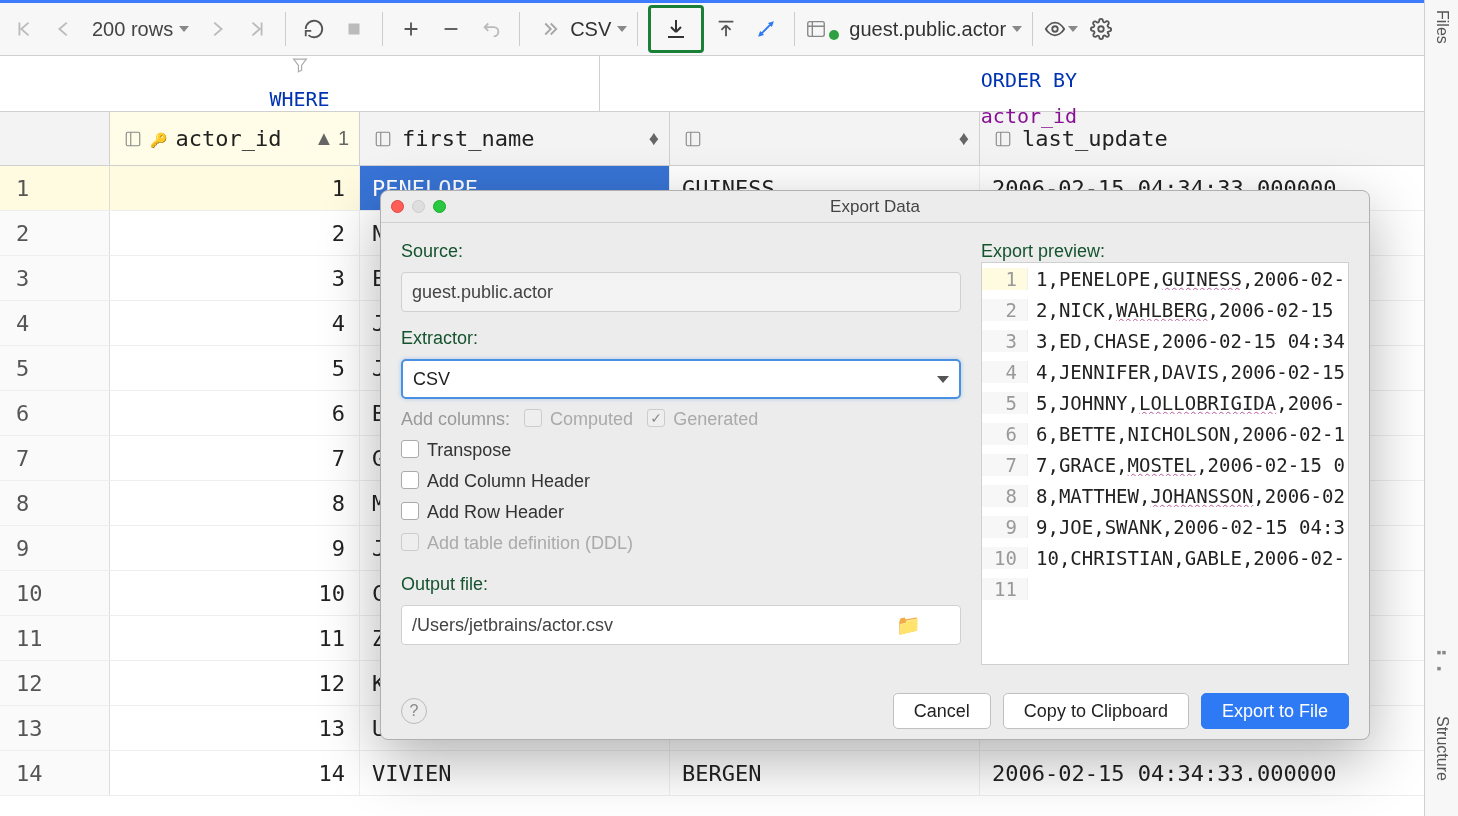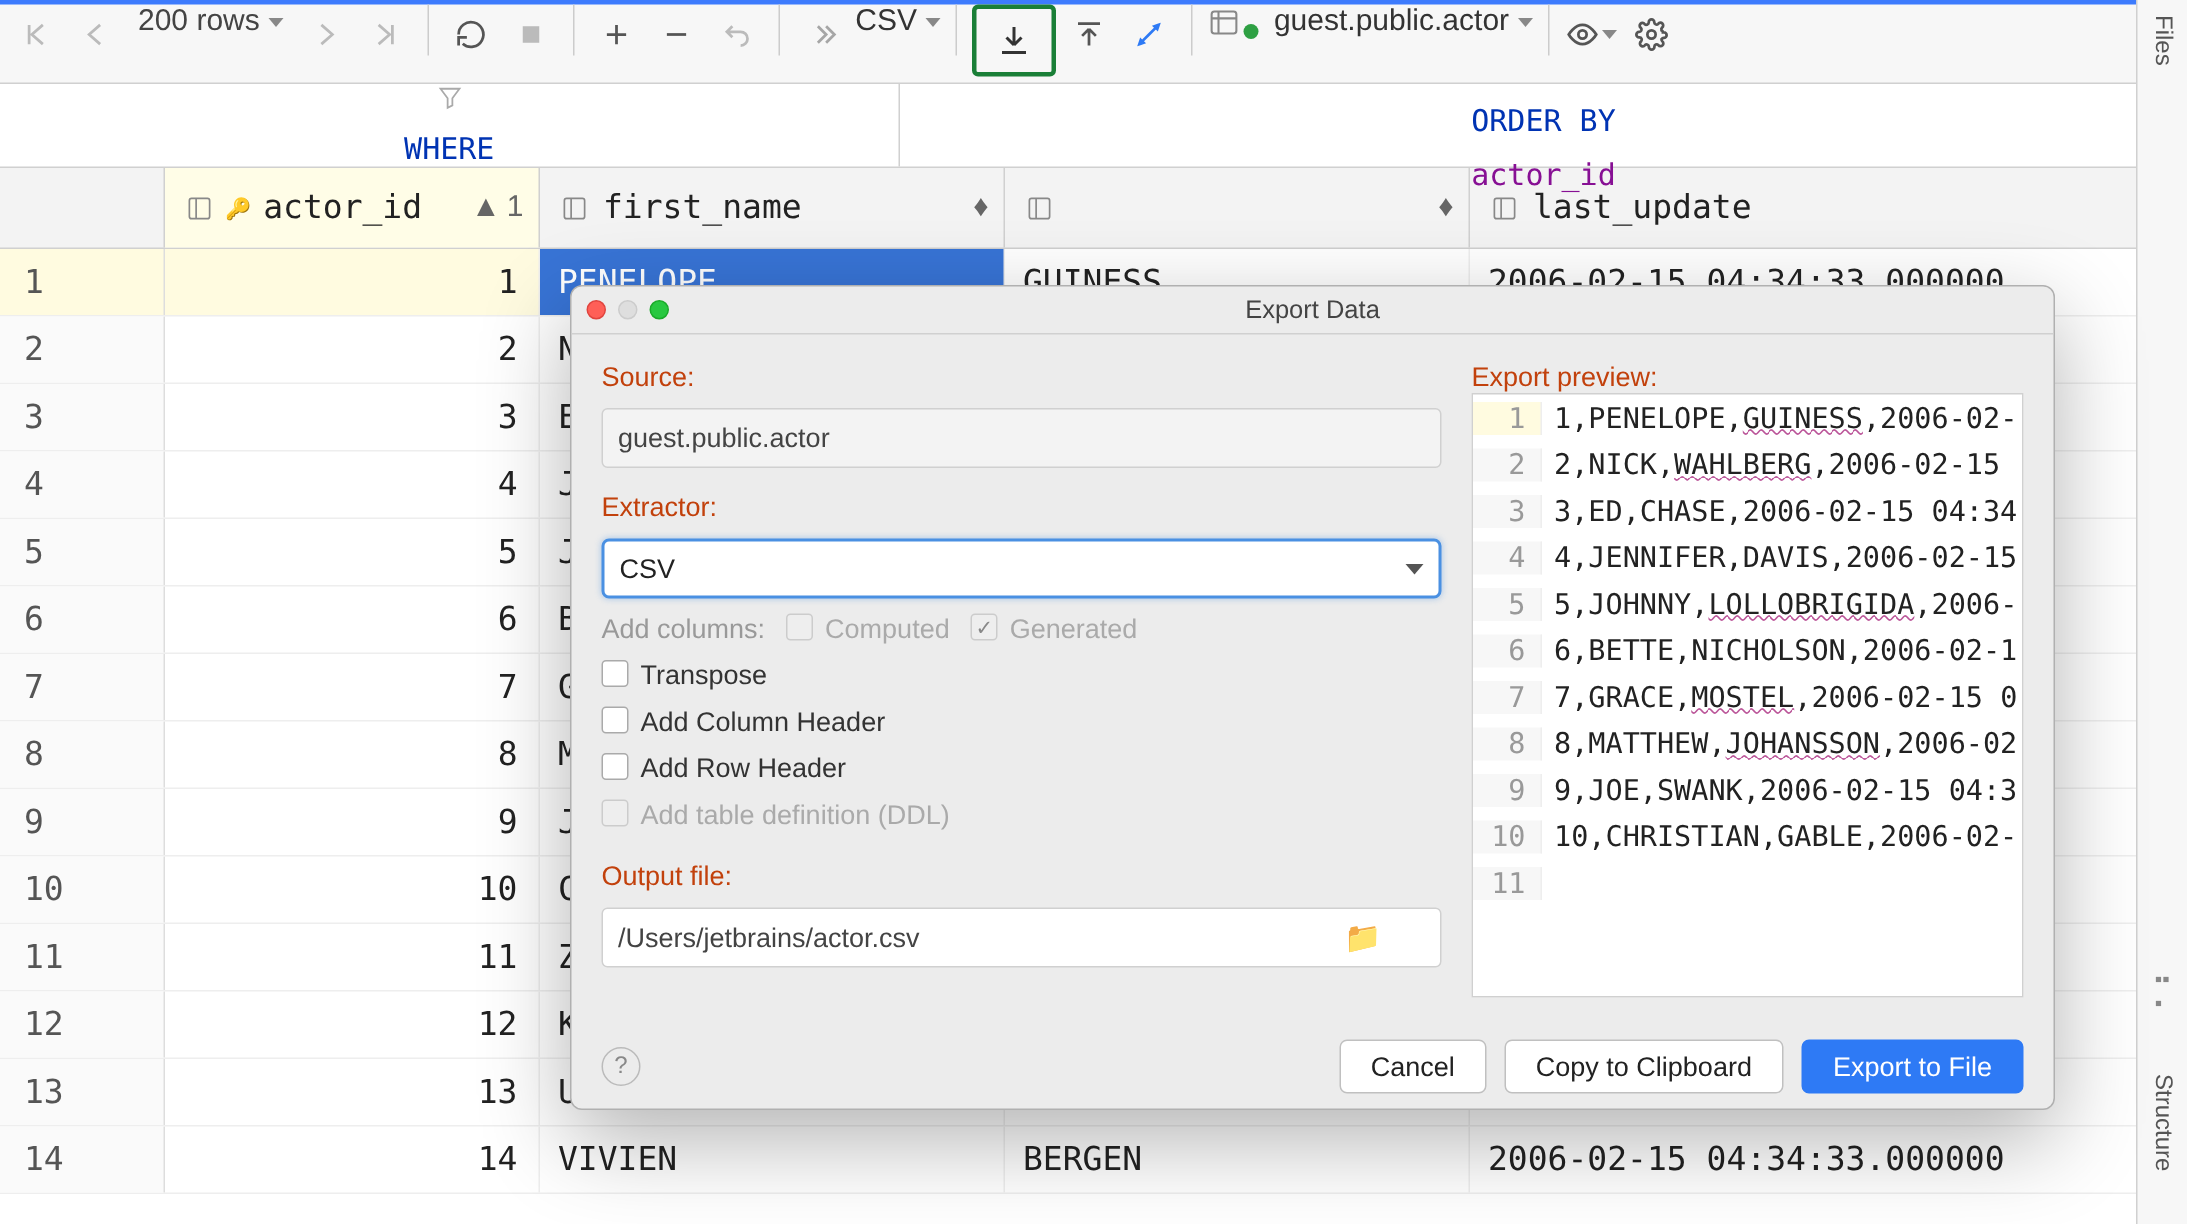--- a/index.html
+++ b/index.html
@@ -1,20 +1,20 @@
 <!DOCTYPE html>
 <html><head>
 <meta charset="utf-8">
 <style>
   * { margin: 0; padding: 0; box-sizing: border-box; }
   html, body { width: 1458px; height: 816px; font-family: -apple-system, "Segoe UI", sans-serif; font-size: 20px; background: #fff; color: #222; overflow: hidden; }
   .mono { font-family: "Menlo", "Consolas", monospace; }
   
   
-  .toolbar { display: flex; align-items: flex-start; height: 56px; border-bottom: 1px solid #d0d0d0; background: #f7f7f7; padding: 0 6px; gap: 4px; border-top: 3px solid #3d7bfd; }
+  .toolbar { display: flex; align-items: center; height: 56px; border-bottom: 1px solid #d0d0d0; background: #f7f7f7; padding: 0 6px; gap: 4px; border-top: 3px solid #3d7bfd; }
   .toolbar .sep { width: 1px; height: 34px; background: #ccc; margin: 0 6px; }
   .tbtn { display: flex; align-items: center; justify-content: center; height: 40px; min-width: 36px; border-radius: 4px; color: #555; cursor: pointer; }
   .tbtn svg { width: 22px; height: 22px; }
   .tbtn.disabled { color: #bbb; }
   .rows-label { color: #444; padding: 0 6px; display: flex; align-items: center; gap: 6px; }
   .dropdown-caret { width: 0; height: 0; border-left: 5px solid transparent; border-right: 5px solid transparent; border-top: 6px solid #888; }
   .csv-label { color: #333; font-size: 20px; display: flex; align-items: center; gap: 6px; }
   .highlight-box { border: 3px solid #1a7f37; border-radius: 4px; height: 48px; width: 56px; display: flex; align-items: center; justify-content: center; }
   .source-pill { display: flex; align-items: center; gap: 6px; color: #333; }
   .green-dot { width: 10px; height: 10px; border-radius: 50%; background: #2ea043; position: relative; top: 6px; left: -4px; }
@@ -62,21 +62,21 @@
   .modal .titlebar { display: flex; align-items: center; height: 32px; padding: 0 10px; border-bottom: 1px solid #d0d0d0; position: relative; }
   .traffic { display: flex; gap: 8px; }
   .traffic .dot { width: 13px; height: 13px; border-radius: 50%; }
   .traffic .red { background: #ff5f57; border: 1px solid #e0443e; }
   .traffic .yel { background: #dedede; border: 1px solid #ccc; }
   .traffic .grn { background: #28c840; border: 1px solid #1aab29; }
   .modal .titlebar .title { position: absolute; left: 0; right: 0; text-align: center; font-size: 17px; color: #444; }
   .modal-body { flex: 1; display: flex; padding: 18px 20px; gap: 20px; }
   .modal .leftcol { flex: 0 0 560px; display: flex; flex-direction: column; gap: 10px; }
   .modal .rightcol { flex: 1; display: flex; flex-direction: column; }
-  .modal label.fl { font-size: 18px; color: #c2410c; }
+  .modal label.fl { font-size: 18px; color: #14532d; }
   .modal .textf { height: 40px; background: #f3f3f3; border: 1px solid #d0d0d0; border-radius: 4px; padding: 0 10px; display: flex; align-items: center; font-size: 18px; color: #444; }
   .modal .textf.white { background: #fff; }
   .modal .select { height: 40px; background: #fff; border: 2px solid #4a90e2; border-radius: 5px; padding: 0 10px; display: flex; align-items: center; justify-content: space-between; font-size: 18px; box-shadow: 0 0 4px rgba(74,144,226,0.4); }
   .modal .select .caret { border-left: 6px solid transparent; border-right: 6px solid transparent; border-top: 7px solid #555; }
   .addcols { display: flex; align-items: center; gap: 14px; color: #999; font-size: 18px; }
   .chk { display: flex; align-items: flex-start; gap: 8px; font-size: 18px; color: #333; }
   .chk.disabled { color: #aaa; }
   .chkbox { width: 18px; height: 18px; border: 1.5px solid #aaa; border-radius: 3px; background: #fff; display: flex; align-items: center; justify-content: center; }
   .chkbox.disabled { background: #eee; border-color: #ccc; }
   .chkbox .check { color: #888; font-size: 14px; }

